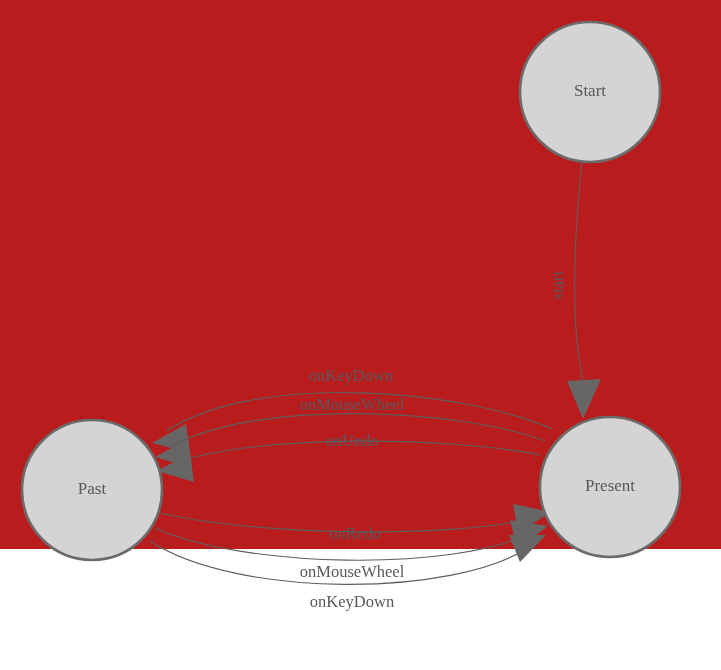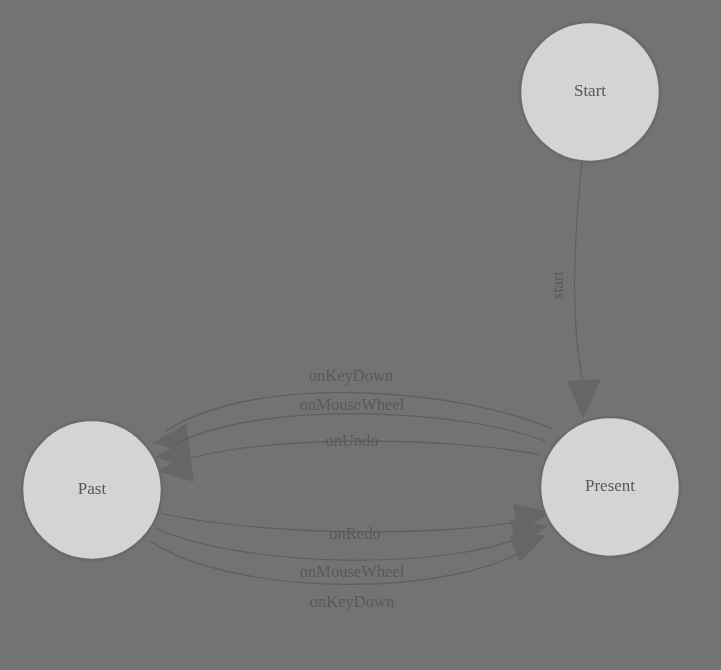--- a/index.html
+++ b/index.html
@@ -10,22 +10,22 @@
   }
   body {
     width: 721px;
     height: 670px;
     overflow: hidden;
     font-family: "Liberation Serif", "DejaVu Serif", serif;
   }
   #diagram-root {
     position: relative;
     width: 721px;
-    height: 670px;
-    background: #737373;
+    height: 549px;
+    background: #b91c1c;
   }
   svg#graph {
     display: block;
     width: 721px;
     height: 670px;
   }
   .node-shape {
     fill: #d4d4d4;
     stroke: #6b6b6b;
     stroke-width: 2.6;

